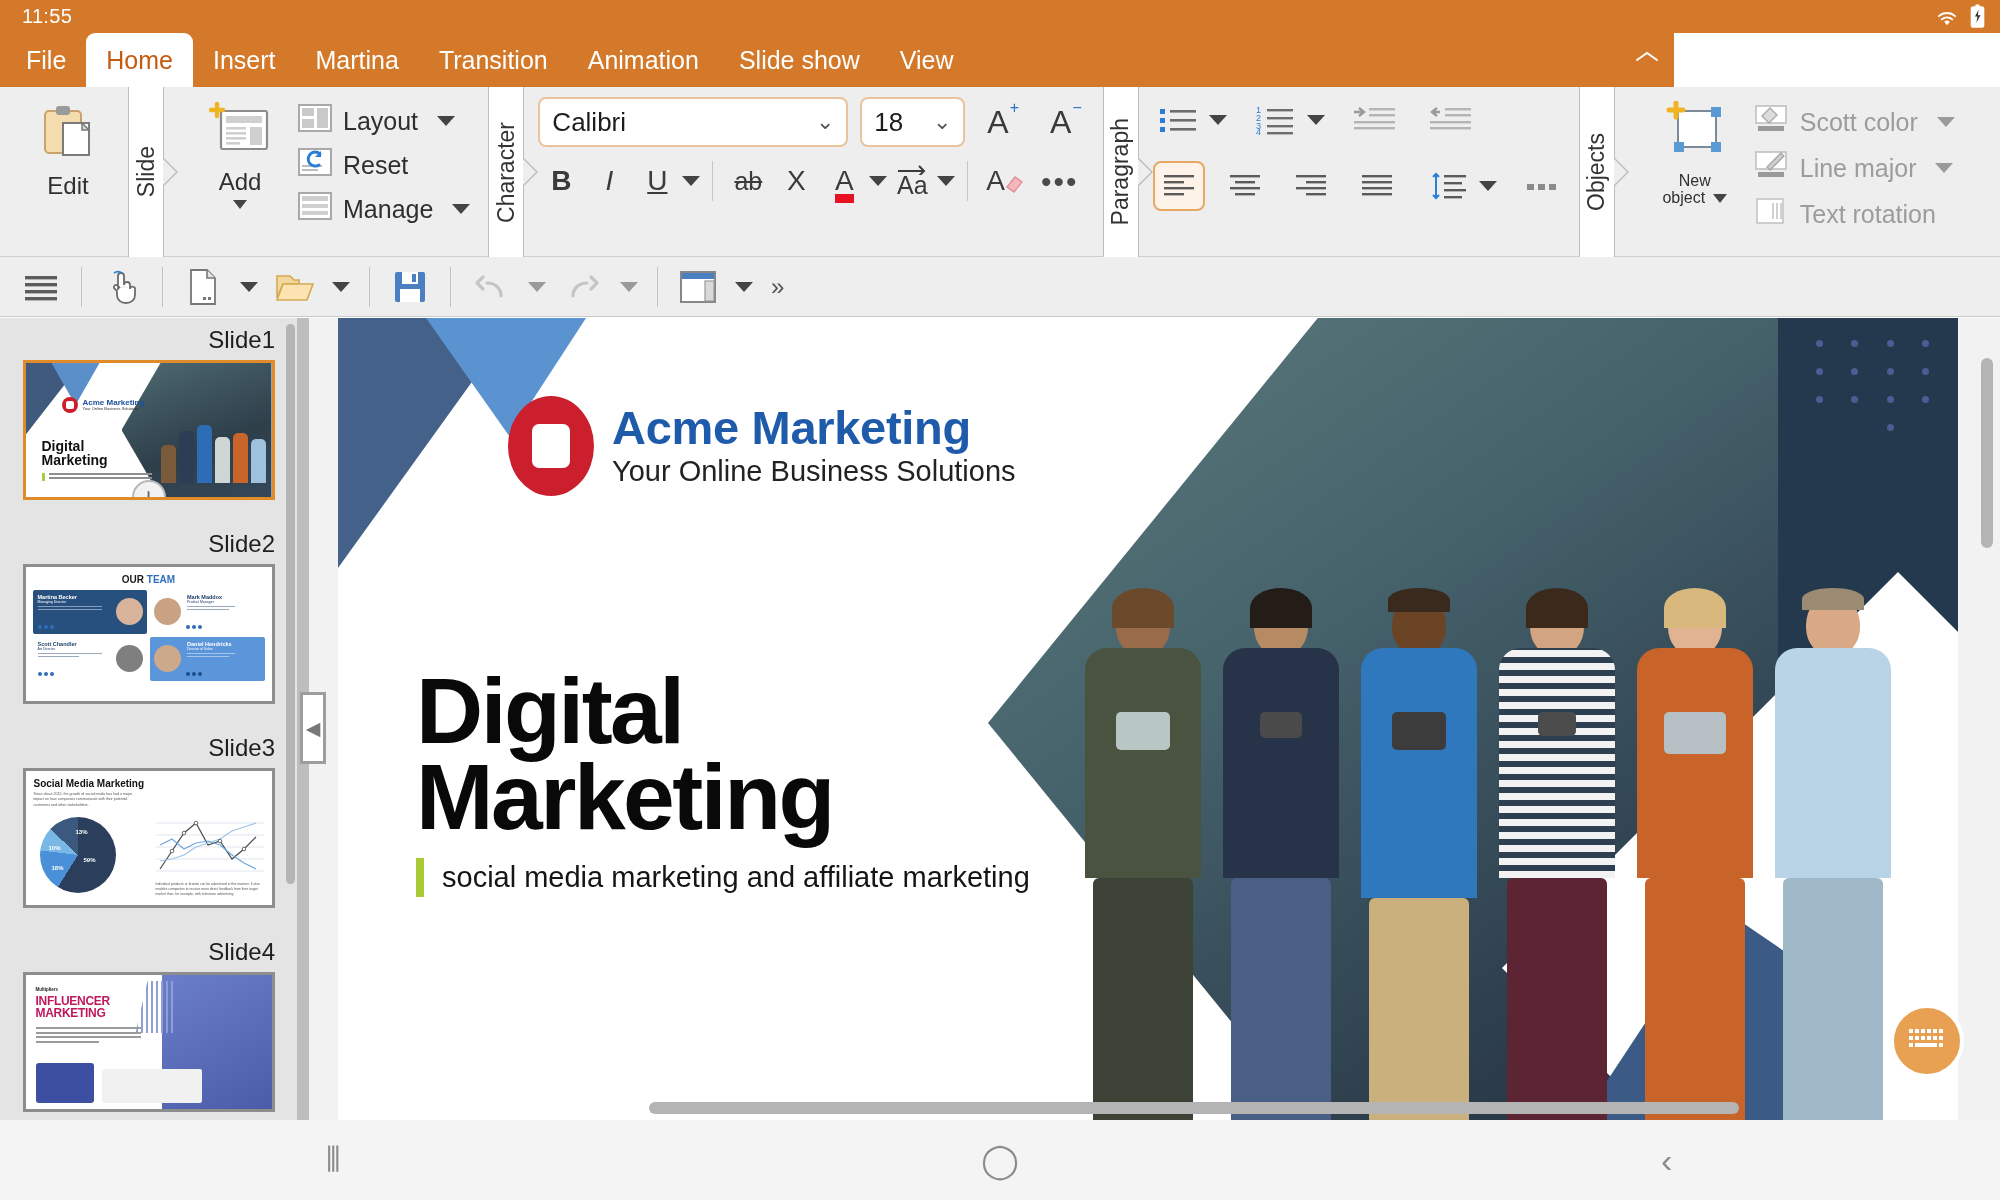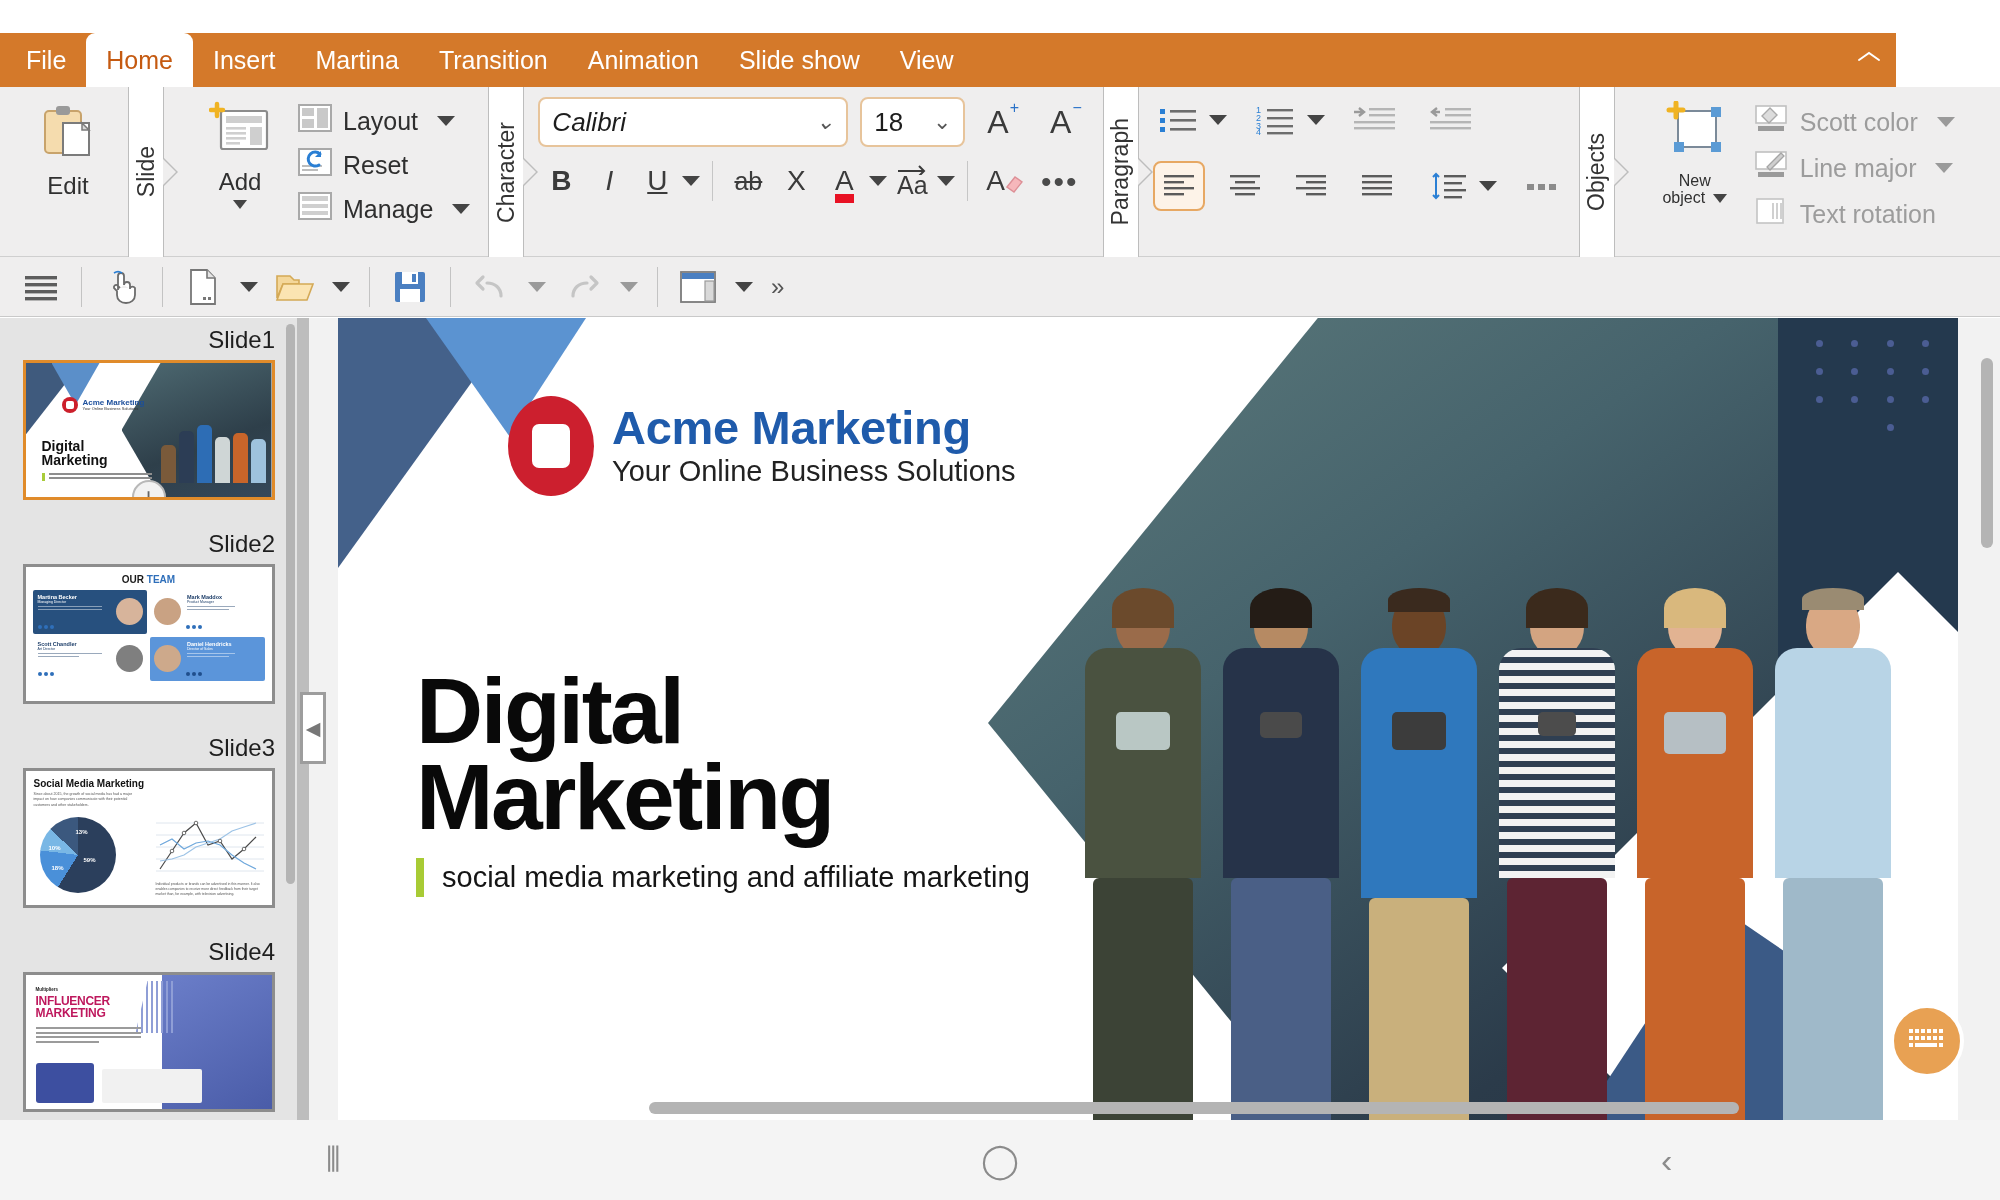--- a/index.html
+++ b/index.html
@@ -19,21 +19,21 @@
     position: absolute; left: 22px; top: 5px;
     font-size: 20px; letter-spacing: .3px;
   }
   .statusbar .sysicons {
     position: absolute; right: 14px; top: 4px;
     display: flex; align-items: center; gap: 9px;
   }
 
   
   .tabbar {
-    position: absolute; top: 33px; left: 0; width: 1896px; height: 54px;
+    position: absolute; top: 33px; left: 0; width: 1674px; height: 54px;
     background: #d4792a;
   }
   .tabbar .tabs { display: flex; align-items: flex-end; height: 54px; padding-left: 6px; }
   .tab {
     position: relative; color: #fff; font-size: 25px;
     padding: 0 20px; height: 54px; line-height: 54px;
     white-space: nowrap;
   }
   .tab.active {
     background: #fff; color: #c55a11; font-weight: 400;
@@ -102,21 +102,21 @@
 
   
   .fontrow { display: flex; align-items: center; gap: 12px; padding: 10px 12px 0 14px; }
   .combo {
     background: #fff; border: 2px solid #e7c49b; border-radius: 8px;
     height: 50px; display: flex; align-items: center;
     padding: 0 12px; font-size: 26px; color: #1d1d1d;
     justify-content: space-between;
   }
   .combo .chev { color: #555; font-size: 22px; margin-left: 10px; }
-  .fontname { width: 310px; font-style: italic; }
+  .fontname { width: 310px; }
   .fontsize { width: 105px; }
   .azbtn { font-size: 32px; color: #3a3a3a; padding: 0 10px; position: relative; }
   .azbtn sup { font-size: 16px; color: #2a72c8; position: relative; top: -8px; left: 1px; }
 
   .fmtrow { display: flex; align-items: center; gap: 2px; padding: 10px 12px 0 14px; }
   .ibtn {
     min-width: 46px; height: 48px; display: flex; align-items: center;
     justify-content: center; font-size: 28px; color: #3b3b3b; padding: 0 6px;
   }
   .sep { width: 1px; height: 40px; background: #c6c6c6; margin: 0 10px; }
@@ -336,20 +336,39 @@
     background: #f4f4f4; display: flex; align-items: center;
   }
   .navbtn { flex: 1; display: flex; align-items: center; justify-content: center;
       color: #8b8b8b; font-size: 34px; }
 </style>
 </head>
 <body>
 
 <div id="app">
 
+  <div class="statusbar">
+    <div class="clock">11:55</div>
+    <div class="sysicons">
+      <span>
+        <svg width="26" height="22" viewBox="0 0 24 20">
+            <path d="M12 17.5l-2.6-3.1a4 4 0 015.2 0z" fill="#fff"></path>
+            <path d="M4.5 9.2a11 11 0 0115 0" stroke="#fff" stroke-width="1.8" fill="none" stroke-linecap="round"></path>
+            <path d="M7.2 12.2a7.2 7.2 0 019.6 0" stroke="#fff" stroke-width="1.8" fill="none" stroke-linecap="round"></path>
+          </svg>
+      </span>
+      <span>
+        <svg width="17" height="25" viewBox="0 0 14 22">
+            <rect x="1" y="2" width="12" height="19" rx="2.5" fill="#fff"></rect>
+            <rect x="5" y="0.4" width="4" height="2.2" rx="1" fill="#fff"></rect>
+            <path d="M8 5l-3.2 6H7l-1 5.5L9.6 10H7.2z" fill="#2b2b2b"></path>
+          </svg>
+      </span>
+    </div>
+  </div>
 
   <div class="tabbar">
     <div class="tabs">
       <div class="tab">File</div>
       <div class="tab active">Home</div>
       <div class="tab">Insert</div>
       <div class="tab">Martina</div>
       <div class="tab">Transition</div>
       <div class="tab">Animation</div>
       <div class="tab">Slide show</div>

